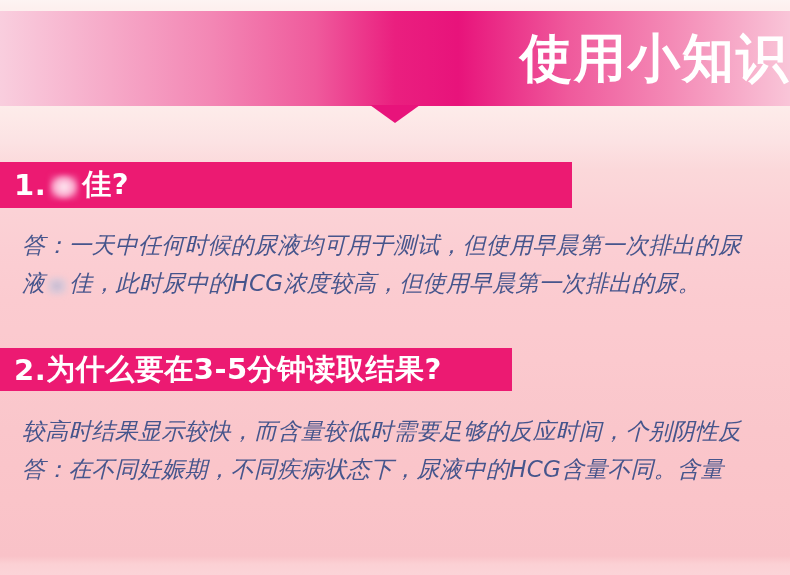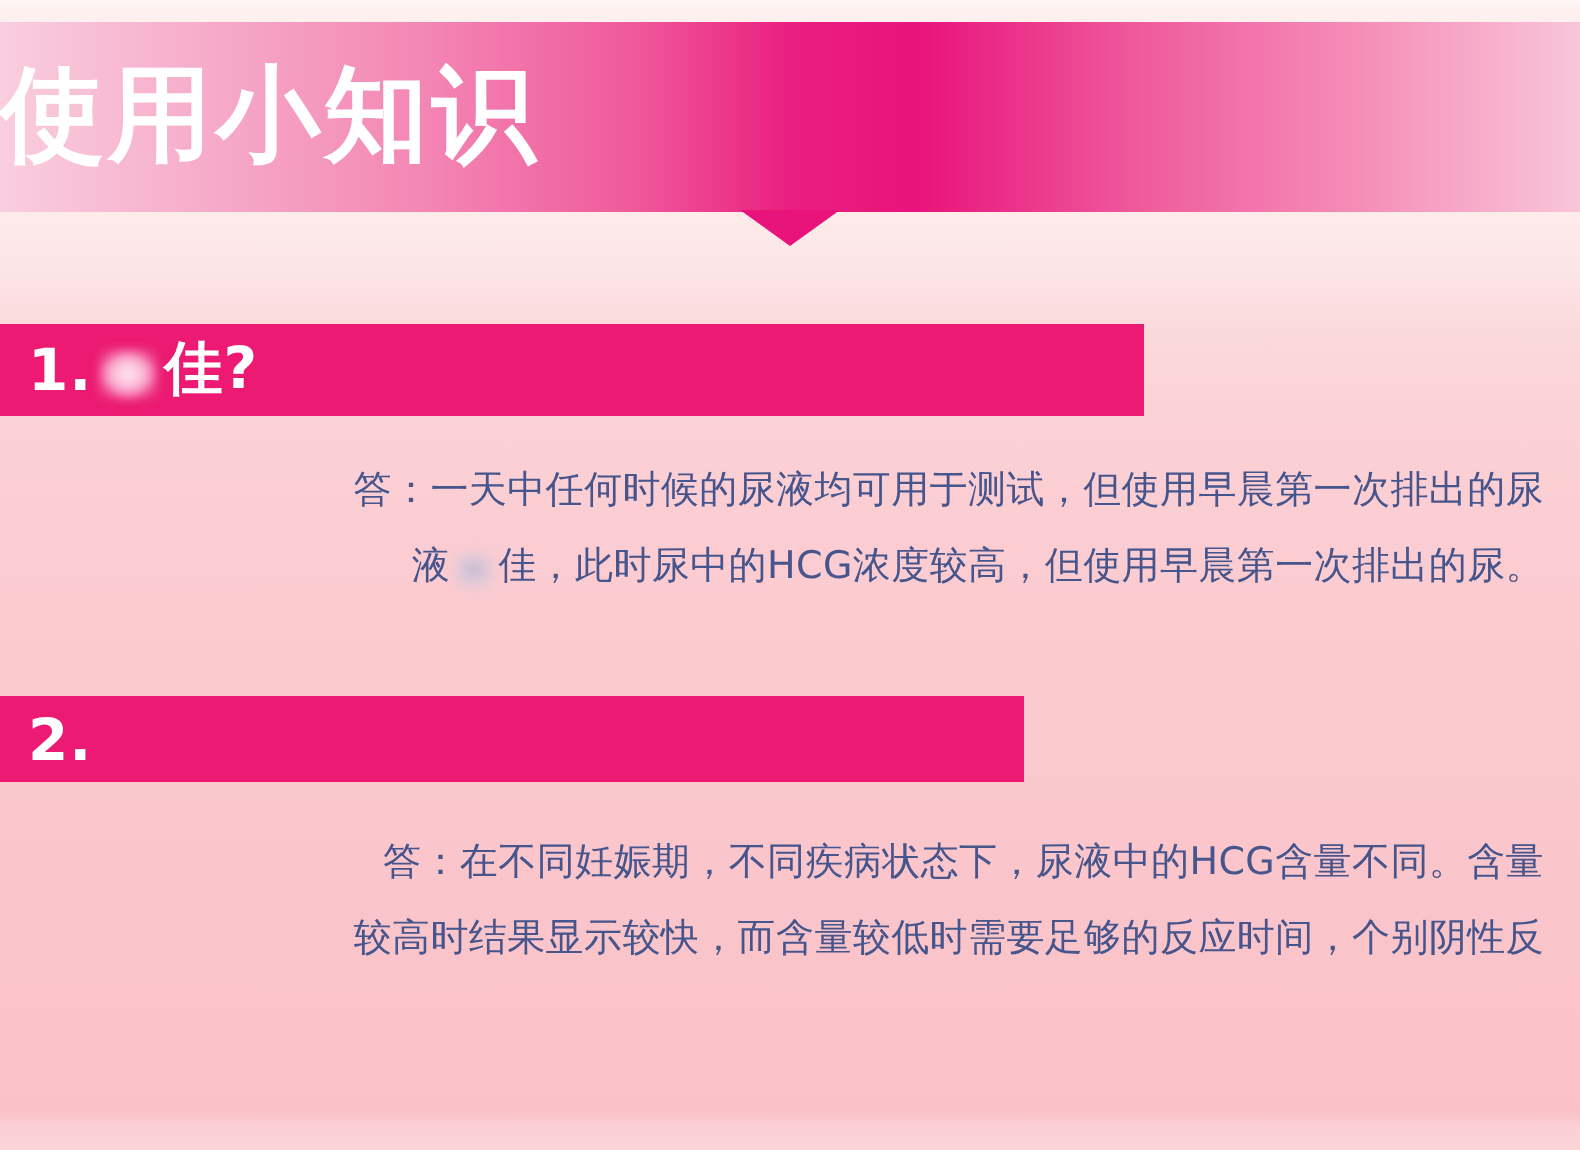--- a/index.html
+++ b/index.html
@@ -57,21 +57,21 @@
         #f9c5d8 100%);
   }
 
   .banner-title {
     position: absolute;
     left: 0;
     top: 0;
     width: 790px;
     height: 95px;
     line-height: 95px;
-    text-align: left;
+    text-align: right;
     color: #ffffff;
     font-size: 52px;
     font-weight: bold;
     letter-spacing: 2px;
     white-space: nowrap;
     -webkit-font-smoothing: antialiased;
   }
 
   .banner-arrow {
     position: absolute;
@@ -142,24 +142,25 @@
     filter: blur(2px);
     vertical-align: middle;
   }
 
   
   .answer {
     position: absolute;
     left: 22px;
     width: 750px;
     color: #46558c;
-    font-size: 19px;
+    font-size: 23px;
     line-height: 38px;
     letter-spacing: 0.2px;
-    text-align: right;
+    text-align: left;
+    font-style: italic;
   }
 
   .answer-1 { top: 226px; }
   .answer-2 { top: 412px; }
 
   .answer .line { display: block; white-space: nowrap; }
 </style>
 </head>
 <body>
 
@@ -176,20 +177,21 @@
     <span class="q-text">佳?</span>
   </div>
 
   <div class="answer answer-1">
     <span class="line">答：一天中任何时候的尿液均可用于测试，但使用早晨第一次排出的尿</span>
     <span class="line"><span>液</span><span class="censor-sm"></span><span>佳，此时尿中的HCG浓度较高，但使用早晨第一次排出的尿。</span></span>
   </div>
 
   <div class="qbar qbar-2">
     <span class="q-text">2.</span>
+    <span class="q-text"> 为什么要在3-5分钟读取结果?</span>
   </div>
 
   <div class="answer answer-2">
+    <span class="line">较高时结果显示较快，而含量较低时需要足够的反应时间，个别阴性反</span>
     <span class="line">答：在不同妊娠期，不同疾病状态下，尿液中的HCG含量不同。含量</span>
-    <span class="line">较高时结果显示较快，而含量较低时需要足够的反应时间，个别阴性反</span>
   </div>
 
 </div>
 
 </body></html>

